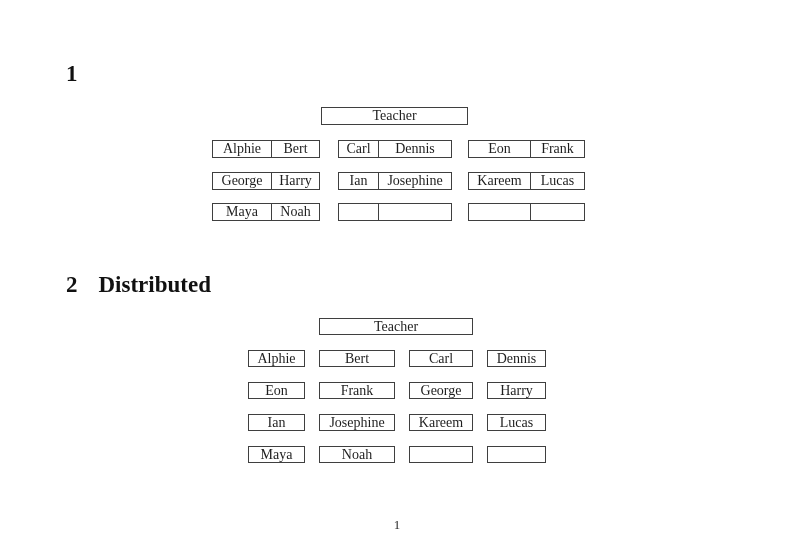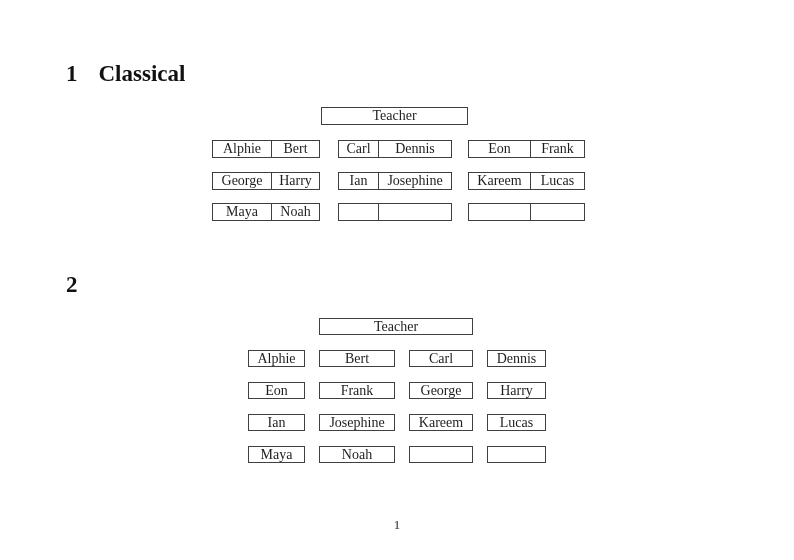--- a/index.html
+++ b/index.html
@@ -83,21 +83,20 @@
     color: #2a2a2a;
   }
 </style>
 </head>
 <body>
 
 <div class="page">
 
   <div class="section-heading" style="left:66px; top:61px;">
     <span>1</span>
-    <span>Classical</span>
   </div>
 
   <div class="teacher-box" style="left:321px; top:107px; width:147px; height:18px;">
     <span>Teacher</span>
   </div>
 
   <div class="desk-pair" style="left:212px; top:140px; width:108px;">
     <span class="cell first" style="width:59px;">Alphie</span>
     <span class="cell" style="width:47px;">Bert</span>
   </div>
@@ -131,20 +130,21 @@
     <span class="cell first" style="width:40px;"></span>
     <span class="cell" style="width:72px;"></span>
   </div>
   <div class="desk-pair" style="left:468px; top:203px; width:117px;">
     <span class="cell first" style="width:62px;"></span>
     <span class="cell" style="width:53px;"></span>
   </div>
 
   <div class="section-heading" style="left:66px; top:272px;">
     <span>2</span>
+    <span>Distributed</span>
   </div>
 
   <div class="teacher-box" style="left:319px; top:318px; width:154px; height:17px;">
     <span>Teacher</span>
   </div>
 
   <div class="desk-single" style="left:248px; top:350px; width:57px;">Alphie</div>
   <div class="desk-single" style="left:319px; top:350px; width:76px;">Bert</div>
   <div class="desk-single" style="left:409px; top:350px; width:64px;">Carl</div>
   <div class="desk-single" style="left:487px; top:350px; width:59px;">Dennis</div>

